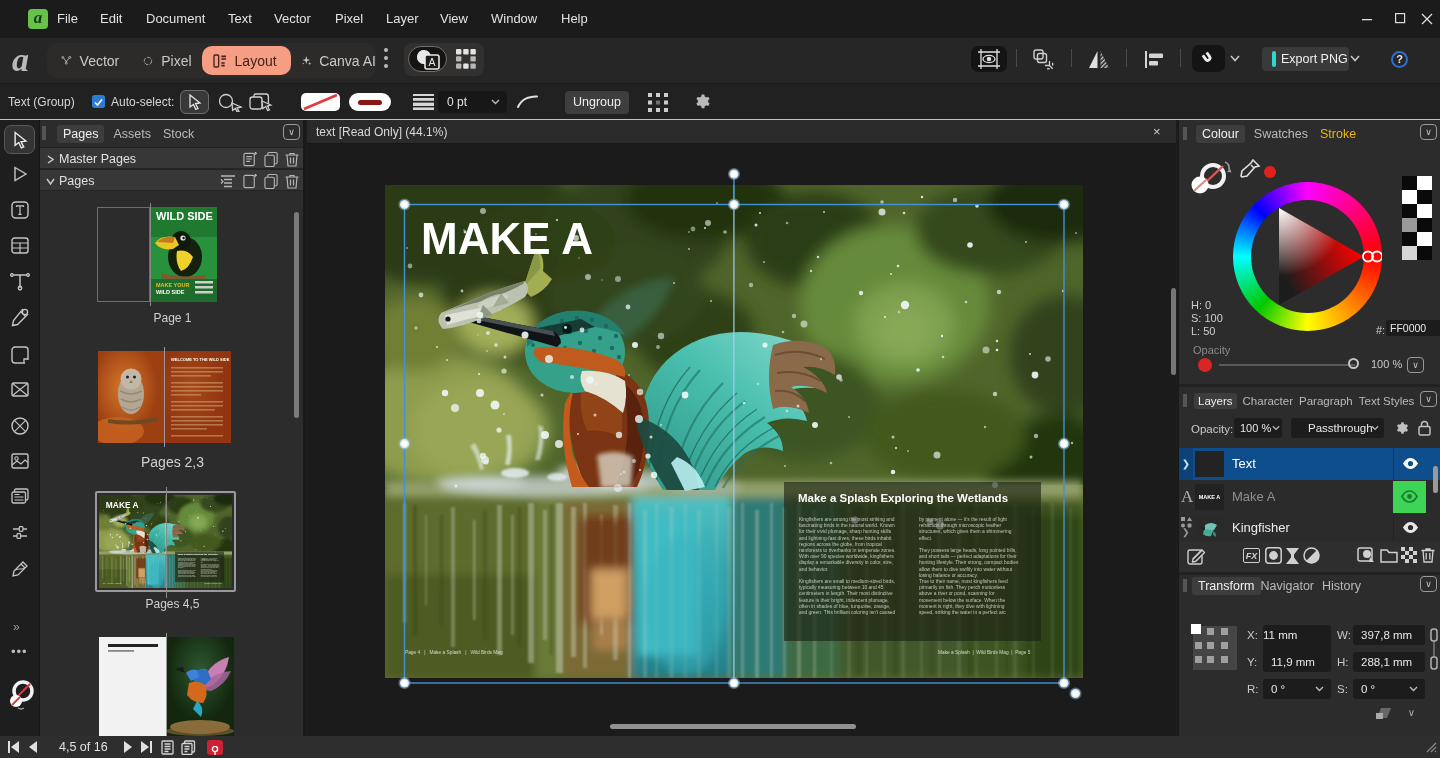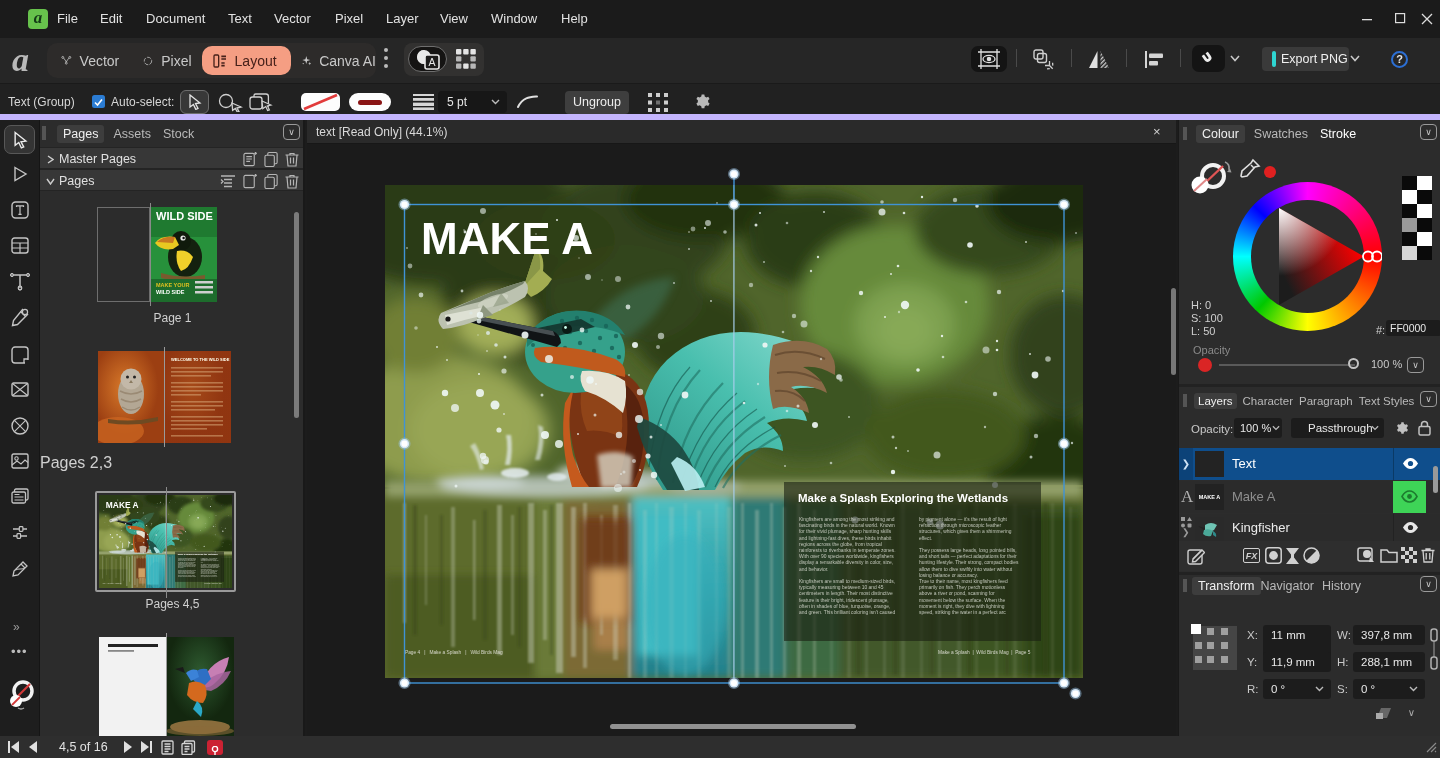--- a/index.html
+++ b/index.html
@@ -16,21 +16,21 @@
 .winbtn{position:absolute;top:0;height:38px;line-height:36px;text-align:center;color:#ddd;font-size:14px;width:30px;}
 
 #toolbar{position:absolute;left:0;top:38px;width:1440px;height:46px;background:#262626;border-bottom:1px solid #1a1a1a;}
 #personas{position:absolute;left:47px;top:5px;width:329px;height:35px;background:#2d2b2a;border-radius:10px;
   display:flex;align-items:center;font-size:14px;color:#c8c8c8;white-space:nowrap;}
 #layoutbtn{background:#f59e83;color:#46211a;border-radius:10px;height:29px;display:flex;align-items:center;
   padding:0 14px 0 10px;font-size:14px;margin:0 10px;}
 .tbsep{position:absolute;top:11px;width:1px;height:18px;background:#4a4a4a;}
 .tbbtn-dark{position:absolute;top:8px;height:26px;background:#151413;border:1px solid #6f6f6f;border-radius:8px;}
 
-#ctxbar{position:absolute;left:0;top:84px;width:1440px;height:36px;background:#212121;border-bottom:6px solid #c4b5fd;}
+#ctxbar{position:absolute;left:0;top:84px;width:1440px;height:36px;background:#212121;border-bottom:1px solid #c4b5fd;}
 .ctxtext{position:absolute;top:0;height:36px;line-height:36px;font-size:12px;color:#d6d6d6;}
 
 #toolstrip{position:absolute;left:0;top:120px;width:40px;height:616px;background:#1e1e1e;border-right:1px solid #151515;}
 #leftpanel{position:absolute;left:40px;top:120px;width:265px;height:616px;background:#2c2c2c;border-right:2px solid #191919;}
 #canvas{position:absolute;left:307px;top:120px;width:869px;height:616px;background:#1b1b1b;}
 #tabbar{position:absolute;left:307px;top:120px;width:869px;height:24px;background:#2a2a2a;border-bottom:1px solid #171717;}
 #rightpanel{position:absolute;left:1178px;top:120px;width:262px;height:616px;background:#2c2c2c;border-left:1px solid #191919;}
 
 #statusbar{position:absolute;left:0;top:736px;width:1440px;height:22px;background:#2e2e2e;
   font-size:12px;color:#b5b5b5;line-height:22px;}
@@ -203,21 +203,21 @@
     <div class="abs" style="left:349px;top:9px;width:42px;height:18px;background:#fdfdfd;border-radius:9px">
       <div class="abs" style="left:9px;top:6.5px;width:24px;height:5px;background:#8a1515;border-radius:2.5px"></div>
     </div>
     <svg class="abs" style="left:413px;top:10px" width="21" height="16" viewBox="0 0 21 16">
         <rect y="0" width="21" height="2" fill="#d6d6d6"></rect>
         <rect y="4" width="21" height="2.8" fill="#d6d6d6"></rect>
         <rect y="8.6" width="21" height="3.4" fill="#d6d6d6"></rect>
         <rect y="13.4" width="21" height="2.6" fill="#d6d6d6"></rect>
       </svg>
     <div class="abs" style="left:438px;top:7px;width:69px;height:22px;background:#171717;border-radius:4px;line-height:22px;font-size:12px;color:#e4e4e4">
-      <span style="margin-left:9px">5 pt</span>
+      <span style="margin-left:9px">0 pt</span>
       <svg class="abs" style="left:53px;top:8px" width="9" height="6" viewBox="0 0 9 6">
           <path d="M1 1 L4.5 4.5 L8 1" stroke="#bbb" stroke-width="1.4" fill="none"></path>
         </svg>
     </div>
     <svg class="abs" style="left:517px;top:11px" width="21" height="13" viewBox="0 0 21 13">
         <path d="M1 12 C6 2,13 2,20 1.5" stroke="#e0e0e0" stroke-width="2" fill="none" stroke-linecap="round"></path>
       </svg>
     <div class="abs" style="left:565px;top:7px;width:64px;height:23px;background:#3e3e3e;border-radius:4px;text-align:center;line-height:23px;font-size:12.5px;color:#ededed">Ungroup</div>
     <svg class="abs" style="left:648px;top:9px" width="20" height="19" viewBox="0 0 20 19" fill="#cdcdcd">
         <rect x="0" y="0" width="4" height="4"></rect>
@@ -407,21 +407,21 @@
             <rect x="73" y="58" width="44" height="1.6"></rect>
           <rect x="73" y="65" width="52" height="1.6"></rect>
             <rect x="73" y="69" width="52" height="1.6"></rect>
             <rect x="73" y="73" width="52" height="1.6"></rect>
             <rect x="73" y="77" width="36" height="1.6"></rect>
           <rect x="73" y="84" width="52" height="1.6"></rect>
         </g>
       </svg>
       <div class="abs" style="left:66px;top:-4px;width:1px;height:100px;background:#9a9a9a"></div>
     </div>
-    <div class="abs" style="left:0;top:334px;width:265px;font-size:16px;color:#d0d0d0">Pages 2,3</div>
+    <div class="abs" style="left:0;top:334px;width:265px;text-align:center;font-size:14px;color:#d0d0d0">Pages 2,3</div>
 
     <div class="abs" style="left:55px;top:371px;width:141px;height:101px;border:2px solid #9a9a9a;border-radius:2px;background:#2c2c2c">
       <svg class="abs" style="left:2px;top:2px" width="133" height="93" viewBox="0 0 698 488" preserveAspectRatio="none">
         <use href="#docart"></use>
       </svg>
       <div class="abs" style="left:69px;top:-6px;width:1px;height:111px;background:#8a8a8a"></div>
     </div>
     <div class="abs" style="left:0;top:477px;width:265px;text-align:center;font-size:12px;color:#d0d0d0">Pages 4,5</div>
 
     <div class="abs" style="left:59px;top:517px;width:135px;height:99px">
@@ -894,21 +894,21 @@
     <div class="abs" style="left:303px;top:604px;width:246px;height:5px;background:#919191;border-radius:3px"></div>
     <div class="abs" style="left:864px;top:168px;width:5px;height:87px;background:#777;border-radius:3px"></div>
   </div>
   <div id="tabbar">
     <div class="abs" style="left:9px;top:0;height:24px;line-height:24px;font-size:12px;color:#d9d9d9">text [Read Only] (44.1%)</div>
     <div class="abs" style="left:846px;top:0;height:24px;line-height:24px;font-size:13px;color:#cfcfcf">×</div>
   </div>
   <div id="rightpanel">
 
     <div class="abs" style="left:4px;top:7px;width:3px;height:13px;border-left:2px solid #555;border-right:2px solid #555"></div>
-    <div class="abs" style="left:17px;top:3px;height:20px;line-height:20px"><span class="tabsel">Colour</span><span style="margin-left:9px;color:#b9b9b9;font-size:12.5px">Swatches</span><span style="margin-left:12px;color:#ffffff;font-size:12.5px">Stroke</span></div>
+    <div class="abs" style="left:17px;top:3px;height:20px;line-height:20px"><span class="tabsel">Colour</span><span style="margin-left:9px;color:#b9b9b9;font-size:12.5px">Swatches</span><span style="margin-left:12px;color:#eab308;font-size:12.5px">Stroke</span></div>
     <div class="vbtn" style="left:241px;top:4px">∨</div>
     <svg class="abs" style="left:8px;top:36px" width="48" height="44" viewBox="0 0 48 44">
       <circle cx="26" cy="20" r="11" fill="none" stroke="#f2f2f2" stroke-width="4"></circle>
       <path d="M17 28 L36 10" stroke="#e05555" stroke-width="2.4"></path>
       <circle cx="13" cy="29" r="8.5" fill="#fff"></circle>
       <path d="M7 35 L20 23" stroke="#e08888" stroke-width="2"></path>
       <path d="M38 6 q5 2 4 8" stroke="#999" stroke-width="1.6" fill="none"></path>
       <path d="M40 16 l3-3.5 l1.5 4 Z" fill="#999"></path>
     </svg>
     <svg class="abs" style="left:58px;top:38px" width="24" height="24" viewBox="0 0 24 24">
@@ -1082,21 +1082,21 @@
           <rect x="28" y="2" width="7" height="7"></rect>
           <rect x="2" y="16" width="7" height="7"></rect>
           <rect x="14" y="16" width="7" height="7"></rect>
           <rect x="28" y="16" width="7" height="7"></rect>
           <rect x="2" y="30" width="7" height="7"></rect>
           <rect x="14" y="30" width="7" height="7"></rect>
           <rect x="28" y="30" width="7" height="7"></rect>
         </g>
       </svg>
     <div class="abs" style="left:68px;top:509px;font-size:11.5px;color:#c9c9c9">X:</div>
-    <div class="inbox" style="left:84px;top:505px;width:68px;height:38px;line-height:20px;padding-left:8px">11 mm</div>
+    <div class="inbox" style="left:84px;top:505px;width:68px;height:38px;line-height:20px;">11 mm</div>
     <div class="abs" style="left:158px;top:509px;font-size:11.5px;color:#c9c9c9">W:</div>
     <div class="inbox" style="left:174px;top:505px;width:72px;height:20px;line-height:20px;padding-left:8px">397,8 mm</div>
     <div class="abs" style="left:68px;top:536px;font-size:11.5px;color:#c9c9c9">Y:</div>
     <div class="inbox" style="left:84px;top:532px;width:68px;height:20px;line-height:20px;padding-left:8px">11,9 mm</div>
     <div class="abs" style="left:158px;top:536px;font-size:11.5px;color:#c9c9c9">H:</div>
     <div class="inbox" style="left:174px;top:532px;width:72px;height:20px;line-height:20px;padding-left:8px">288,1 mm</div>
     <div class="abs" style="left:68px;top:563px;font-size:11.5px;color:#c9c9c9">R:</div>
     <div class="inbox" style="left:84px;top:559px;width:68px;height:20px;line-height:20px;padding-left:8px">0 °
       <svg class="abs" style="left:52px;top:7px" width="9" height="6" viewBox="0 0 9 6">
           <path d="M1 1 L4.5 4.5 L8 1" stroke="#bbb" stroke-width="1.4" fill="none"></path>

